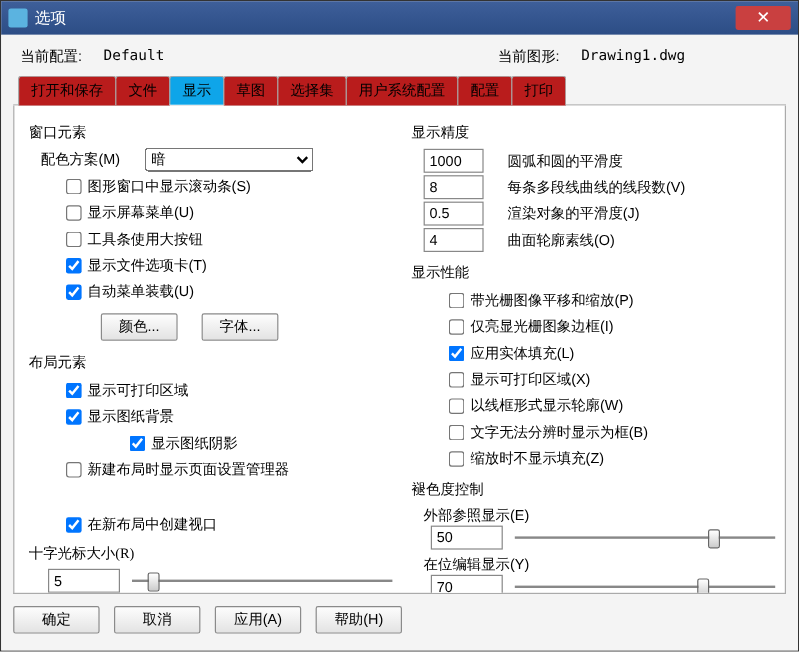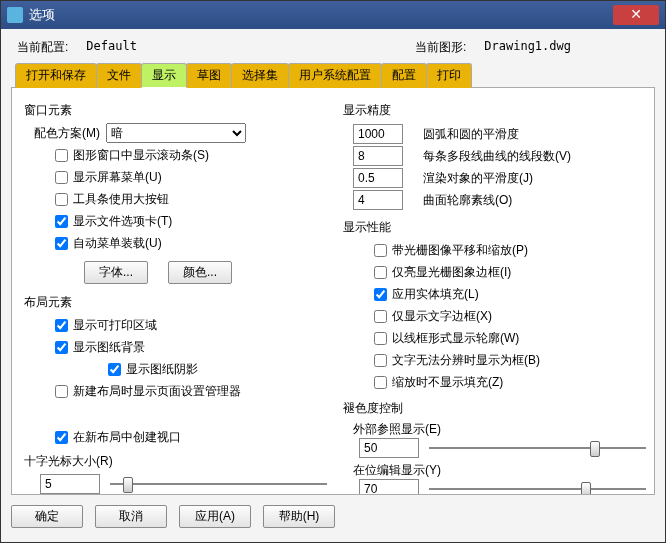--- a/index.html
+++ b/index.html
@@ -8,28 +8,28 @@
   .titlebar { height: 28px; background: linear-gradient(#3e5f9a, #2c4d85); display: flex; align-items: center; color: #fff; font-size: 13px; }
   .titlebar .icon { width: 16px; height: 16px; background:#5bb3e0; margin: 0 6px; display:inline-block; border-radius:2px; }
   .titlebar .title { flex: 1; }
   .titlebar .close { width: 46px; height: 20px; background: #c94040; color: #fff; text-align: center; border-radius: 2px; margin-right: 6px; font-size: 14px; line-height: 18px; cursor: pointer; }
   .body { background: #f4f4f4; padding: 6px 10px 10px 10px; height: calc(100% - 28px); display:flex; flex-direction:column; }
   .toprow { display: flex; font-size: 12px; padding: 4px 6px 6px 6px; gap: 18px; }
   .toprow .lbl { }
   .toprow .val { font-family: Consolas, monospace; }
   .toprow .grow { flex: 1; }
   .tabs { display: flex; font-size: 12px; border-bottom: 1px solid #aaa; padding-left: 4px; }
-  .tab { padding: 3px 10px; border: 1px solid #aaa; border-bottom: none; background: #eab308; margin-right: -1px; cursor: pointer; position:relative; top:1px; border-radius: 3px 3px 0 0;}
-  .tab.active { background: #bef264; border-bottom: 1px solid #fff; z-index:2; }
+  .tab { padding: 3px 10px; border: 1px solid #aaa; border-bottom: none; background: #b91c1c; margin-right: -1px; cursor: pointer; position:relative; top:1px; border-radius: 3px 3px 0 0;}
+  .tab.active { background: #0ea5e9; border-bottom: 1px solid #fff; z-index:2; }
   .panel { flex:1; display: flex; gap: 12px; padding: 10px 8px 4px 8px; font-size: 12px; background:#fff; border:1px solid #aaa; border-top:none; overflow:hidden;}
   .col { flex: 1; display: flex; flex-direction: column; min-width:0; }
   .group-title { margin: 4px 0 4px 4px; }
   .indent { margin-left: 14px; display:flex; flex-direction:column; gap:2px; }
   .indent2 { margin-left: 53px; }
-  .row { display: flex; align-items: center; gap: 6px; min-height: 20px; }
+  .row { display: flex; align-items: center; gap: 21px; min-height: 20px; }
   .row label { display:flex; align-items:center; gap:3px;padding-left:21px; }
   input[type=checkbox] { margin:0 2px 0 0; }
   select { height: 20px; font-size:12px; width: 140px; }
   .btn { padding: 2px 14px; background: linear-gradient(#fdfdfd,#e3e3e3); border: 1px solid #8a8a8a; border-radius:2px; font-size:12px; cursor:pointer; }
   .btngroup { display:flex; gap:20px; margin: 6px 0 6px 50px; }
   .numcell { width: 50px; height: 20px; font-size:12px; padding:0 4px; border:1px solid #888; background:#fff; }
   .precrow { display:flex; align-items:center; gap:20px; margin-left:14px; min-height:22px;}
   .slider-row { display:flex; align-items:center; gap:10px; margin-left:20px; }
   .slider { flex:1; position:relative; height:20px; }
   .track { position:absolute; top:9px; left:0; right:0; height:2px; background:#888;}
@@ -103,22 +103,22 @@
                 <span>显示文件选项卡(T)</span>
               </label>
             </div>
           <div class="row">
               <label>
                 <input type="checkbox" checked="" style="">
                 <span>自动菜单装载(U)</span>
               </label>
             </div>
           <div class="btngroup">
+            <button class="btn">颜色...</button>
             <button class="btn">字体...</button>
-            <button class="btn">颜色...</button>
           </div>
         </div>
 
         <div class="group-title">布局元素</div>
         <div class="indent">
           <div class="row">
               <label>
                 <input type="checkbox" checked="" style="">
                 <span>显示可打印区域</span>
               </label>
@@ -142,21 +142,21 @@
               </label>
             </div>
           <div class="row" style="margin-top:24px;">
               <label>
                 <input type="checkbox" checked="" style="">
                 <span>在新布局中创建视口</span>
               </label>
             </div>
         </div>
 
-        <div class="group-title" style="margin-top:6px;">十字光标大小(R)</div>
+        <div class="group-title" style="margin-top:6px;font-family:Liberation Serif, serif;">十字光标大小(R)</div>
         <div class="slider-row">
           <input class="smallinput" value="5" style="">
           <div class="slider">
             <div class="track"></div>
               <div class="thumb" style="left:6%"></div>
           </div>
         </div>
       </div>
 
       <div class="col">
@@ -194,21 +194,21 @@
             </div>
           <div class="row">
               <label>
                 <input type="checkbox" checked="" style="">
                 <span>应用实体填充(L)</span>
               </label>
             </div>
           <div class="row">
               <label>
                 <input type="checkbox" style="">
-                <span>仅显示文字边框(X)</span>
+                <span>显示可打印区域(X)</span>
               </label>
             </div>
           <div class="row">
               <label>
                 <input type="checkbox" style="">
                 <span>以线框形式显示轮廓(W)</span>
               </label>
             </div>
           <div class="row">
               <label>

